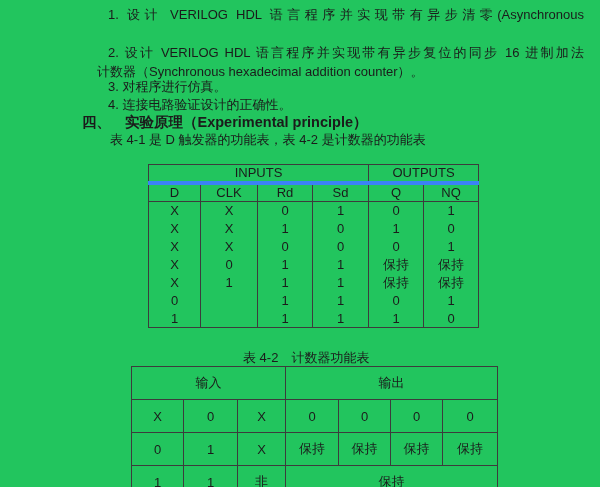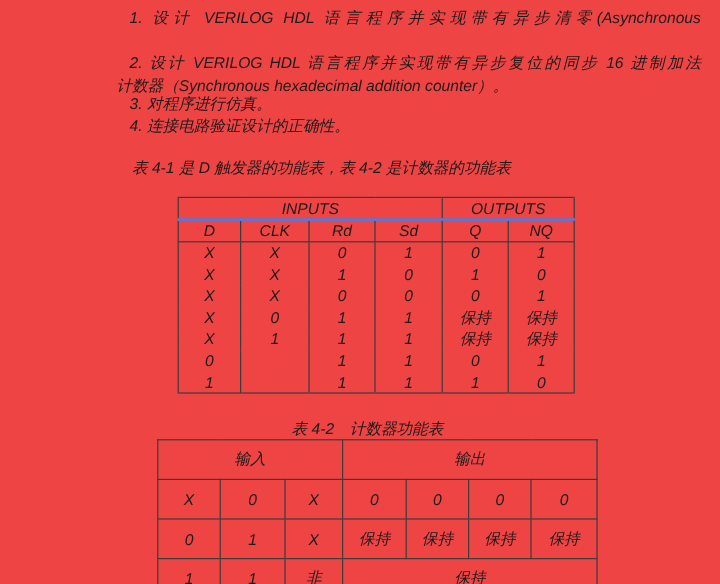--- a/index.html
+++ b/index.html
@@ -4,21 +4,21 @@
 <style>
   * { margin: 0; padding: 0; box-sizing: border-box; }
   html, body { background: #ffffff; }
   body {
     width: 600px; height: 487px;
     position: relative;
     font-family: "Liberation Sans", "DejaVu Sans", sans-serif;
     color: #1b1b1b;
     overflow: hidden;
   }
-  .page { position: absolute; inset: 0; background: #ef4444; font-style: italic; }
+  .page { position: absolute; inset: 0; background: #22c55e; }
 
   .line {
     position: absolute;
     font-size: 13px;
     line-height: 19px;
     white-space: nowrap;
     color: #1b1b1b;
   }
   .justified {
     white-space: normal;
@@ -53,39 +53,42 @@
     text-align: center;
     vertical-align: middle;
     font-weight: normal;
     padding: 0;
     overflow: hidden;
   }
 
   
   .t1 { left: 148px; top: 164px; width: 330px; border: 1px solid #3c3c3c; }
   .t1 td, .t1 th { border-left: 1px solid #3c3c3c; border-right: 1px solid #3c3c3c; }
-  .t1 tr.group-row td { border-bottom: 2px solid #3b82f6; height: 18px; }
+  .t1 tr.group-row td { border-bottom: 4px solid #3b82f6; height: 18px; }
   .t1 tr.head-row th { border-bottom: 1px solid #3c3c3c; height: 19px; }
   .t1 tr.data-row td { height: 18px; }
 
   
   .t2 { left: 131px; top: 366px; width: 366px; border: 1px solid #3c3c3c; }
   .t2 td { border: 1px solid #3c3c3c; height: 33px; }
 </style>
 </head>
 <body>
 
 <div class="page">
 
   <div class="line justified" style="left:108px; top:5px;">1. 设计 VERILOG HDL 语言程序并实现带有异步清零(Asynchronous</div>
   <div class="line justified" style="left:108px; top:43px;">2. 设计 VERILOG HDL 语言程序并实现带有异步复位的同步 16 进制加法</div>
   <div class="line" style="left:97px; top:62px;">计数器（Synchronous hexadecimal addition counter）。</div>
   <div class="line" style="left:108px; top:77px;">3. 对程序进行仿真。</div>
   <div class="line" style="left:108px; top:95px;">4. 连接电路验证设计的正确性。</div>
 
+  <div class="heading" style="left:82px; top:112px;">
+    <span class="marker">四、</span><span>实验原理（Experimental principle）</span>
+  </div>
 
   <div class="line" style="left:110px; top:130px;">表 4-1 是 D 触发器的功能表，表 4-2 是计数器的功能表</div>
 
 
   <table class="t1">
     <colgroup>
       <col style="width:52px">
         <col style="width:57px">
         <col style="width:55px">
       <col style="width:56px">

